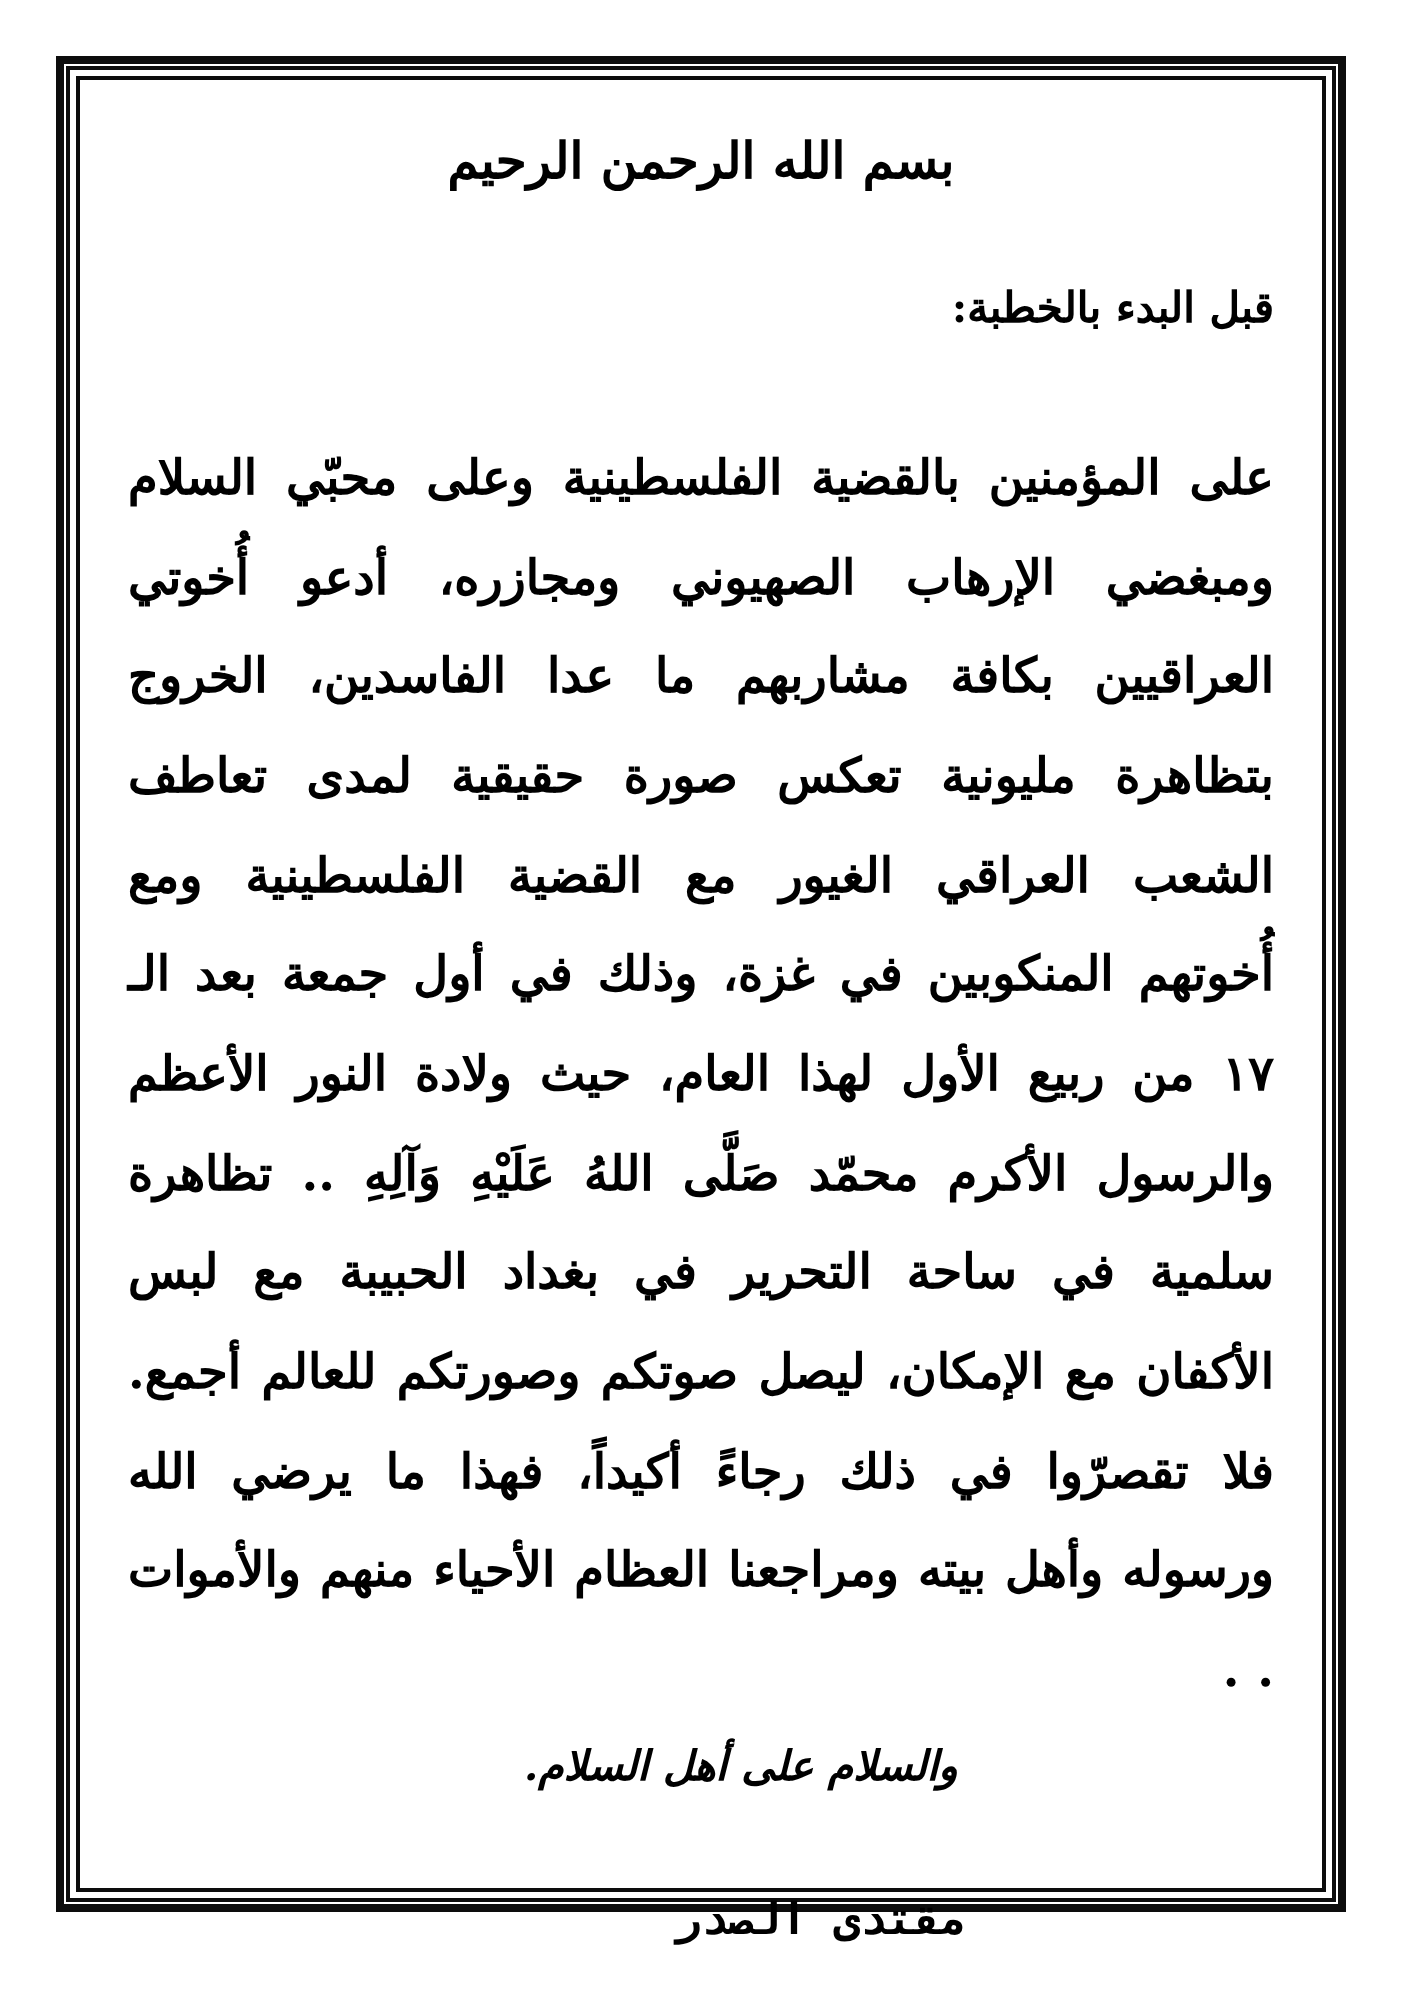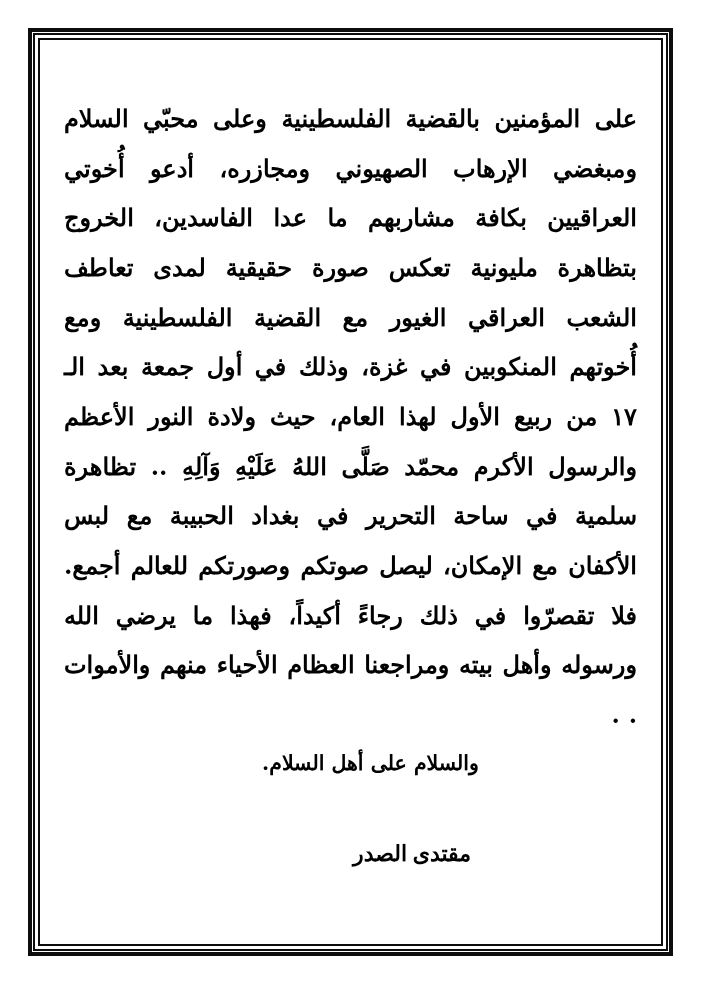--- a/index.html
+++ b/index.html
@@ -109,44 +109,47 @@
   
   .closing-line {
     margin: 0;
     padding-top: 2px;
     font-family: "DejaVu Serif", "Liberation Serif", serif;
     font-weight: 700;
     font-size: 20.5px;
     line-height: 2.07;
     text-align: center;
     padding-left: 40px;
+    font-style: italic;
   }
 
   .signature {
-    margin: 16px;
+    margin: 4px;
     padding-top: 40px;
     padding-right: 150px;
-    font-family: Liberation Serif, serif;
+    font-family: Liberation Mono, monospace;
     font-weight: 700;
     font-size: 22px;
     line-height: 1.3;
   }
 </style>
 </head>
 <body>
 
 <div class="page">
 
   <div class="frame-outer"></div>
   <div class="frame-mid"></div>
   <div class="frame-inner"></div>
 
   <div class="content">
 
+    <p class="basmala">بسم الله الرحمن الرحيم</p>
 
+    <p class="preamble">قبل البدء بالخطبة:</p>
 
     <p class="body-text">على المؤمنين بالقضية الفلسطينية وعلى محبّي السلام ومبغضي الإرهاب الصهيوني ومجازره، أدعو أُخوتي العراقيين بكافة مشاربهم ما عدا الفاسدين، الخروج بتظاهرة مليونية تعكس صورة حقيقية لمدى تعاطف الشعب العراقي الغيور مع القضية الفلسطينية ومع أُخوتهم المنكوبين في غزة، وذلك في أول جمعة بعد الـ ١٧ من ربيع الأول لهذا العام، حيث ولادة النور الأعظم والرسول الأكرم محمّد صَلَّى اللهُ عَلَيْهِ وَآلِهِ .. تظاهرة سلمية في ساحة التحرير في بغداد الحبيبة مع لبس الأكفان مع الإمكان، ليصل صوتكم وصورتكم للعالم أجمع. فلا تقصرّوا في ذلك رجاءً أكيداً، فهذا ما يرضي الله ورسوله وأهل بيته ومراجعنا العظام الأحياء منهم والأموات . .</p>
 
     <p class="closing-line">والسلام على أهل السلام.</p>
 
     <p class="signature">مقتدى الصدر</p>
 
   </div>
 </div>
 

